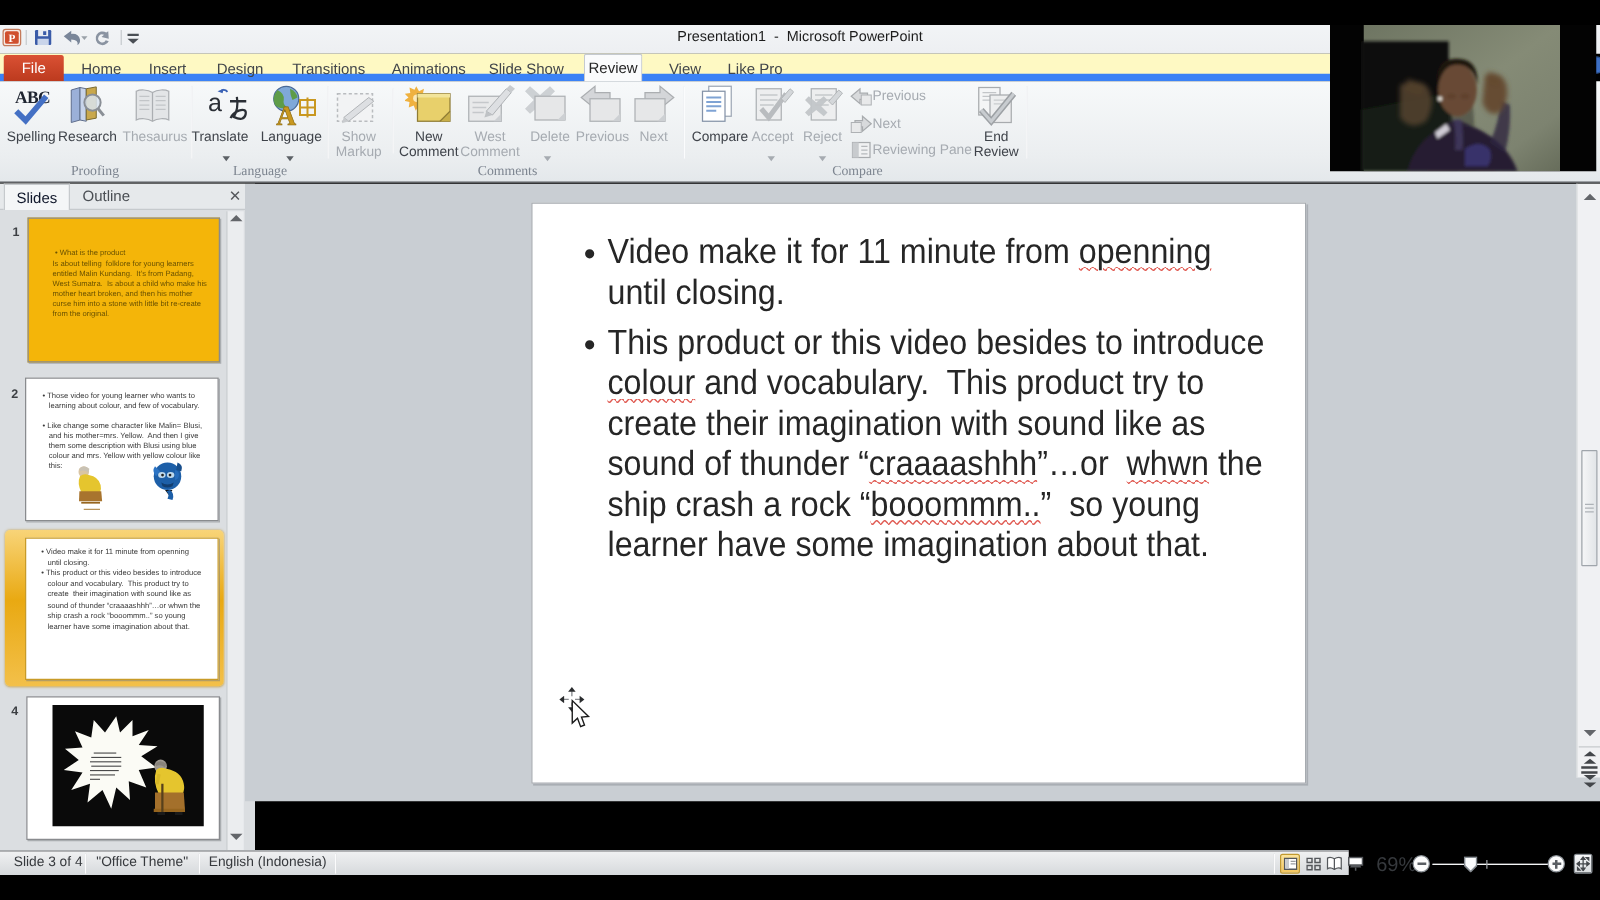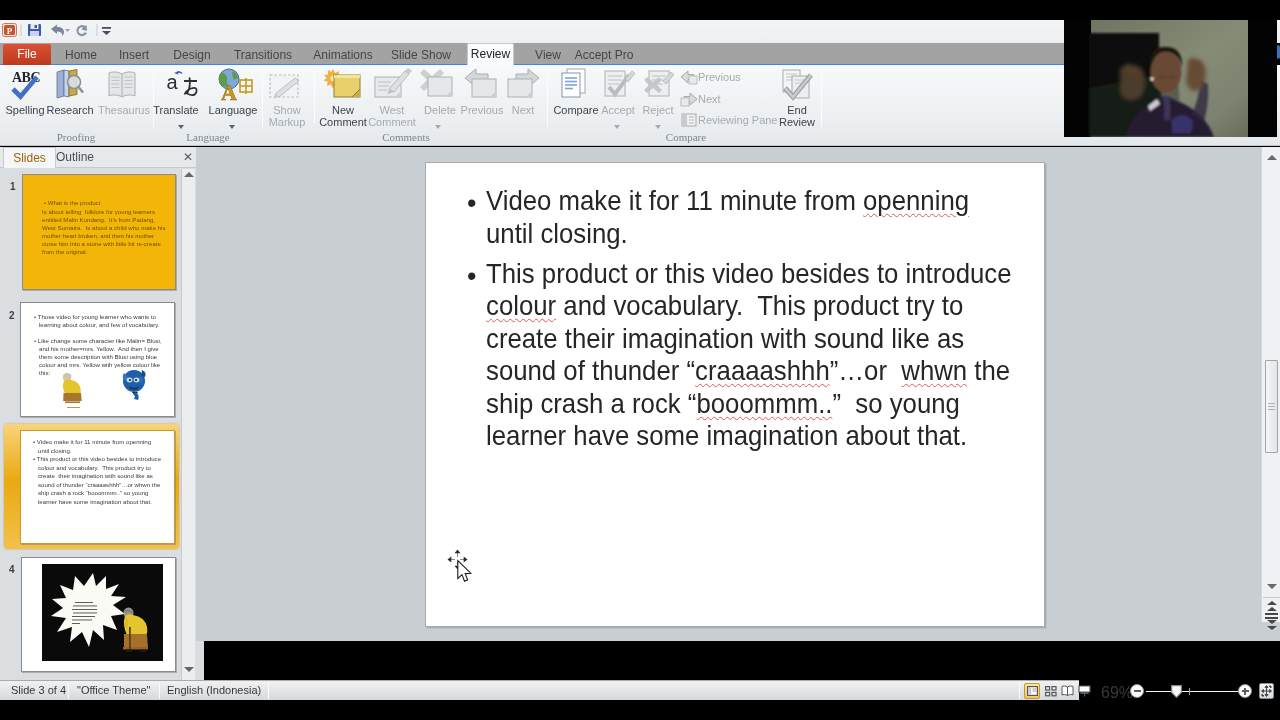--- a/index.html
+++ b/index.html
@@ -3,21 +3,21 @@
 <style>
 html,body{margin:0;padding:0;}
 #stage{position:relative;width:1280px;height:720px;background:#000;overflow:hidden;
   font-family:"Liberation Sans",sans-serif;-webkit-font-smoothing:antialiased;}
 #stage *{position:absolute;box-sizing:border-box;}
 #stage span{position:static;}
 
 #titlebar{left:0;top:20px;width:1280px;height:23px;background:linear-gradient(#F2F4F6,#EDEFF2);}
 #title{left:0;top:4px;width:1280px;text-align:center;font-size:11.5px;color:#1c1c1c;}
 
-#tabrow{left:0;top:43px;width:1256px;height:22px;background:#a3a3a3;border-bottom:1px solid #3b82f6;}
+#tabrow{left:0;top:43px;width:1256px;height:22px;background:#fef9c3;border-bottom:6px solid #3b82f6;}
 .tab{top:2px;height:20px;line-height:20px;font-size:12px;color:#42464b;text-align:center;transform:translateX(-50%);}
 #filetab{left:3px;top:1px;width:48px;height:21px;transform:none;background:linear-gradient(#DA5134,#BC3A1E);
   border-radius:2px 2px 0 0;color:#fff;text-align:center;line-height:21px;font-size:12px;}
 #revtab{left:467px;top:0px;width:47px;height:22px;transform:none;background:#FAFBFC;
   border:1px solid #C5CAD0;border-bottom:none;border-radius:2px 2px 0 0;color:#262626;
   text-align:center;line-height:21px;font-size:12px;z-index:3;}
 
 #ribbon{left:0;top:65px;width:1280px;height:81px;background:linear-gradient(#F7F9FA,#EBEEF0 75%,#E4E8EB);border-bottom:1px solid #BFC4C9;}
 .gsep{top:4px;width:1px;height:58px;background:#D8DBDE;border-right:1px solid #FBFCFD;}
 .glabel{top:66px;font-size:11px;color:#7D8590;transform:translateX(-50%);white-space:nowrap;font-family:Liberation Serif, serif;}
@@ -25,22 +25,22 @@
 .rlab{font-size:11px;color:#3f434a;transform:translateX(-50%);white-space:nowrap;top:39px;}
 .rlab2{font-size:11px;color:#3f434a;transform:translateX(-50%);white-space:nowrap;top:51px;}
 .dis{color:#A6ABB1;}
 .caret{transform:translateX(-50%);width:0;height:0;border-left:3px solid transparent;border-right:3px solid transparent;border-top:4px solid #5c6166;}
 .caret.dis2{border-top-color:#A6ABB1;}
 .srow{font-size:11px;color:#A6ABB1;white-space:nowrap;}
 
 #slidespanel{left:0;top:147px;width:204px;height:533px;background:#DBDEE1;}
 #paneltabs{left:0;top:0px;width:196px;height:21px;background:#E6E9EB;border-bottom:1px solid #C6CACD;}
 #slidestab{left:3px;top:0;width:53px;height:21px;background:#F4F6F7;border:1px solid #C6CACD;border-bottom:none;
- font-size:12px;color:#a16207;text-align:center;line-height:20px;}
-#outlinetab{left:56px;top:0;width:58px;height:21px;font-size:12px;color:#4a4e53;text-align:left;line-height:20px;}
+ font-size:12px;color:#0f172a;text-align:center;line-height:20px;}
+#outlinetab{left:56px;top:0;width:58px;height:21px;font-size:12px;color:#4a4e53;text-align:center;line-height:20px;}
 .thumbpage{background:#fff;border:1px solid #898B8E;box-shadow:1px 1px 0 rgba(120,124,128,.5);}
 .snum{font-size:10px;color:#3c3f43;font-weight:bold;}
 #pscroll{left:181px;top:22px;width:14px;height:511px;background:#EBEDEF;border-left:1px solid #C8CBCE;}
 #canvas{left:196px;top:147px;width:1084px;height:494px;background:#C9CED3;}
 #slide{left:229px;top:15px;width:620px;height:465px;background:#fff;border:1px solid #A6ABB0;box-shadow:1.5px 1.5px 0 rgba(130,136,141,.45);}
 #vscroll{left:1261px;top:147px;width:19px;height:475px;background:#F0F1F3;border-left:1px solid #D4D7DA;}
 #notes{left:204px;top:641px;width:1076px;height:39px;background:#fff;border-top:1px solid #87898B;}
 #notestext{left:10px;top:10px;font-size:15px;color:#303030;}
 #statusbar{left:0;top:680px;width:1079px;height:20px;background:linear-gradient(#F0F1F2,#D6D9DC);border-top:1px solid #A8ABAE;font-size:11px;color:#36393d;}
 .ssep{top:2px;width:1px;height:16px;background:#BDC0C3;border-right:1px solid #FBFBFC;}
@@ -71,33 +71,34 @@
       <rect x="6.5" y="1" width="2.5" height="3" fill="#3A5BA8"></rect>
       <rect x="2" y="7" width="9" height="5" fill="#C9D4EA"></rect>
     </g>
     <path d="M 51 9 l 6 -4.5 l 0 2.6 q 6 -0.5 7 4.5 q 0.4 3 -2 4.5 q 1 -4.5 -5 -4.6 l 0 2.5 z" fill="#7A8699"></path>
     <path d="M 65 9 l 5 0 l -2.5 3 z" fill="#9aa1a8"></path>
     <path d="M 85 6 a 5.5 5.5 0 1 0 2 7 l -2.4 -0.8 a 3.2 3.2 0 1 1 -1.4 -4.4 l -2 1.8 l 5.8 1.4 l -0.4 -6 z" fill="#8A93A1"></path>
     <rect x="96.5" y="4" width="1" height="12" fill="#C7CBCF"></rect>
     <rect x="102" y="7" width="9" height="1.8" fill="#4a4f55"></rect>
     <path d="M 102 11 l 9 0 l -4.5 4 z" fill="#4a4f55"></path>
   </svg>
+  <div id="title">Presentation1&nbsp; -&nbsp; Microsoft PowerPoint</div>
 </div>
 
 <div id="tabrow">
   <div id="filetab">File</div>
   <div class="tab" style="left:81px">Home</div>
   <div class="tab" style="left:134px">Insert</div>
   <div class="tab" style="left:192px">Design</div>
   <div class="tab" style="left:263px">Transitions</div>
   <div class="tab" style="left:343px">Animations</div>
   <div class="tab" style="left:421px">Slide Show</div>
   <div id="revtab">Review</div>
   <div class="tab" style="left:548px">View</div>
-  <div class="tab" style="left:604px">Accept Pro</div>
+  <div class="tab" style="left:604px">Like Pro</div>
 </div>
 
 <div id="ribbon">
   <div class="gsep" style="left:153px"></div>
   <div class="gsep" style="left:262px"></div>
   <div class="gsep" style="left:314px;top:6px;height:52px"></div>
   <div class="gsep" style="left:547px"></div>
   <div class="gsep" style="left:821px"></div>
   <div class="glabel" style="left:76px">Proofing</div>
   <div class="glabel" style="left:208px">Language</div>

